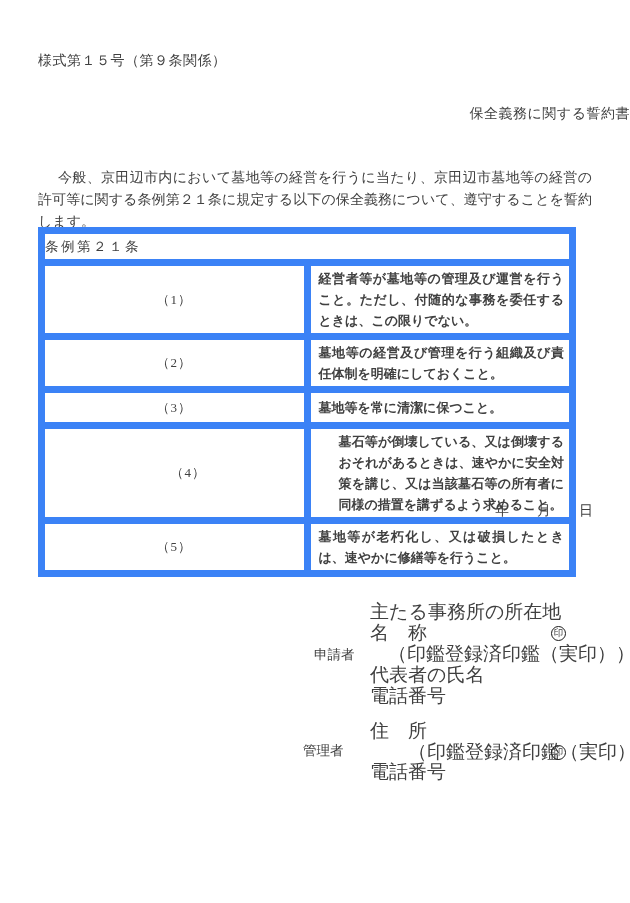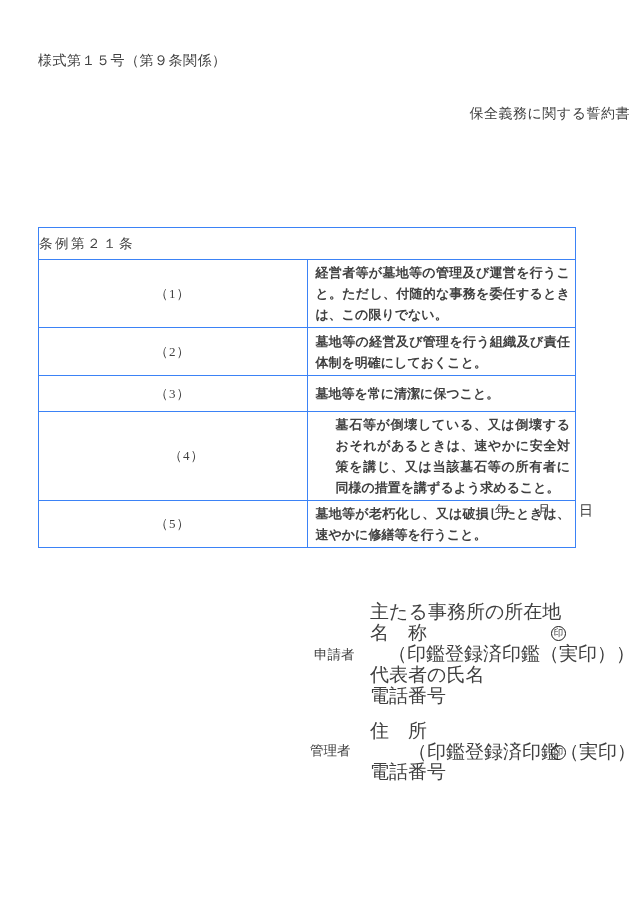--- a/index.html
+++ b/index.html
@@ -28,21 +28,21 @@
     font-size: 14px; line-height: 22px;
     text-align: justify; text-justify: inter-ideograph;
     text-indent: 20px;
   }
 
   .obl-table {
     left: 38px; top: 227px; width: 538px;
     border-collapse: collapse; table-layout: fixed;
     font-size: 13px;
   }
-  .obl-table td { border: 1px solid #3b82f6; vertical-align: middle; padding: 0; }
+  .obl-table td { border: 7px solid #3b82f6; vertical-align: middle; padding: 0; }
   .th-cell { height: 32px; padding-left: 8px; letter-spacing: 2.5px; font-size: 13.5px; }
   td.no { width: 66px; text-align: center; font-size: 13px; letter-spacing: 1px; }
   td.tx {
     padding: 2px 5px 2px 8px; line-height: 21px;
     text-align: justify; text-justify: inter-ideograph; font-weight: bold;
   }
   tr.r0 td { height: 43px; }
   tr.r1 td { height: 48px; }
   tr.r2 td { height: 36px; }
   tr.r3 td { height: 56px; padding-left: 28px; }
@@ -55,40 +55,41 @@
   .sig-line { white-space: pre; }
   .applicant-lines { left: 370px; top: 601px; }
   .applicant-lines .sig-line { height: 21px; line-height: 21px; }
   .manager-lines { left: 370px; top: 721px; }
   .manager-lines .sig-line { height: 20.5px; line-height: 20.5px; }
   .indent-a { margin-left: 18px; }
   .indent-m { margin-left: 38px; }
 
   .role-label { font-size: 13.5px; }
   .applicant-role { left: 314px; top: 646px; }
-  .manager-role { left: 310px; top: 742px; }
+  .manager-role { left: 303px; top: 742px; }
 
   .seal {
     width: 15px; height: 15px;
     border: 1px solid #1a1a1a; border-radius: 50%;
     display: flex; align-items: center; justify-content: center;
     font-size: 9.5px; line-height: 1;
   }
   .seal-applicant { left: 551px; top: 626px; }
   .seal-manager  { left: 551px; top: 745px; }
 </style>
 </head>
 <body>
 
 <div class="page">
 
   <div class="abs form-number">様式第１５号（第９条関係）</div>
 
   <h1 class="abs doc-title">保全義務に関する誓約書</h1>
 
+  <p class="abs body-para">今般、京田辺市内において墓地等の経営を行うに当たり、京田辺市墓地等の経営の許可等に関する条例第２１条に規定する以下の保全義務について、遵守することを誓約します。</p>
 
   <table class="abs obl-table">
     <tbody>
       <tr>
         <td colspan="2" class="th-cell">条例第２１条</td>
       </tr>
       <tr class="r0">
         <td class="no">（1）</td>
         <td class="tx">経営者等が墓地等の管理及び運営を行うこと。ただし、付随的な事務を委任するときは、この限りでない。</td>
       </tr>

